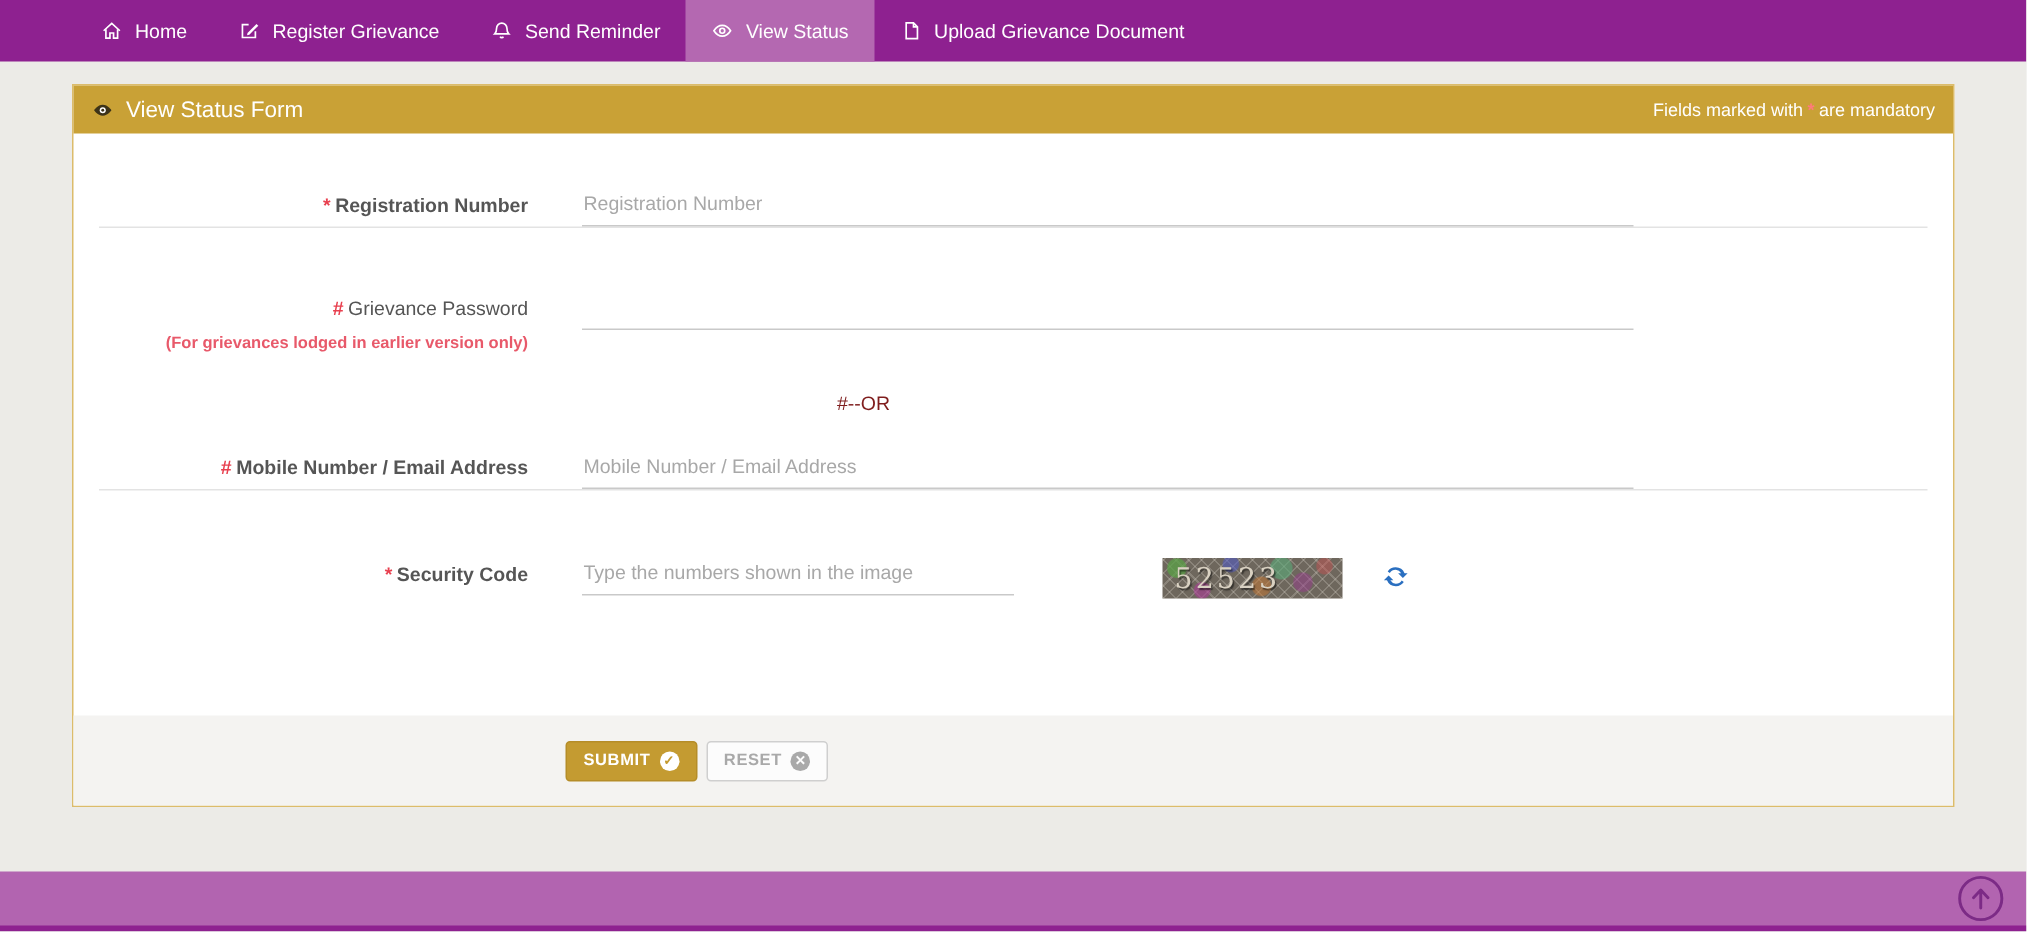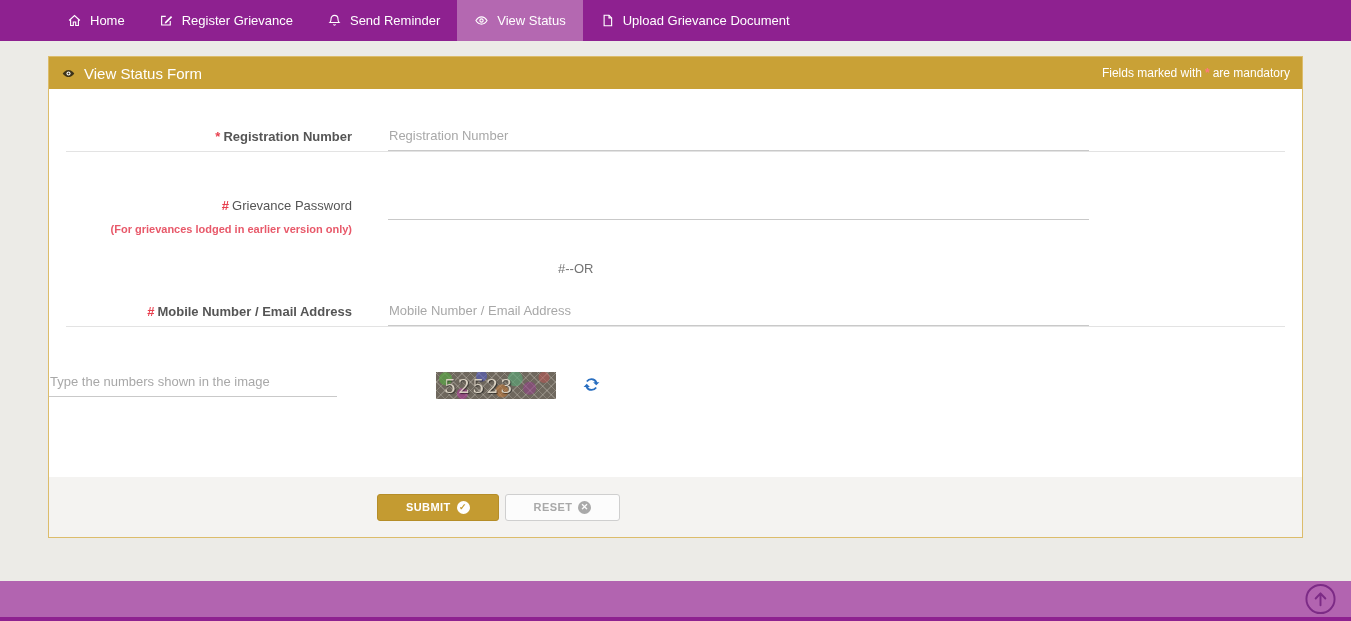--- a/index.html
+++ b/index.html
@@ -103,21 +103,21 @@
   .hint {
     color: #e8596a;
     font-size: 11px;
     font-weight: bold;
     margin-top: 9px;
     line-height: 13px;
   }
   .or-row {
     margin-top: 25px;
     padding-left: 509px;
-    color: #737373;
+    color: #7f1d1d;
     font-size: 13px;
   }
   .row-mobile { margin-top: 24px; }
   .hr2 { margin-top: 36px; }
   .row-security { margin-top: 44px; }
   .security-input-col { width: 288px; }
   .captcha-box {
     width: 120px;
     height: 27px;
     margin-left: 87px;
@@ -165,21 +165,21 @@
     align-items: center;
     gap: 6px;
     padding-left: 328px;
   }
   .btn {
     font-family: "Liberation Sans", sans-serif;
     font-size: 11px;
     font-weight: bold;
     letter-spacing: .4px;
     border-radius: 3px;
-    padding: 6px 28px;
+    padding: 6px 11px;
     display: inline-flex;
     align-items: center;
     gap: 6px;
     cursor: pointer;
     text-align: center;
   }
   .btn-submit { background: #c49b31; color: #fff; border: 1px solid #b58d28; }
   .btn-reset  { background: #fcfcfc; color: #a9a9a9; border: 1px solid #cfcfcf; }
   .icon-circle {
     width: 13px; height: 13px;
@@ -323,20 +323,23 @@
             <span class="marker">#</span><span class="lbl-bold">Mobile Number / Email Address</span>
           </div>
           <div class="input-col">
             <input class="line" type="text" placeholder="Mobile Number / Email Address" style="">
           </div>
         </div>
 
         <hr class="divider hr2">
 
         <div class="row row-security">
+          <div class="label-col">
+            <span class="marker">*</span><span class="lbl-bold">Security Code</span>
+          </div>
           <div class="security-input-col">
             <input class="line" type="text" placeholder="Type the numbers shown in the image" style="">
           </div>
           <div class="captcha-box">
             <span class="captcha-text">52523</span>
           </div>
           <button class="refresh-btn">
             <svg viewBox="0 0 24 24" width="19" height="19">
               <g fill="#2a6fc0">
                 <path d="M12 4a8 8 0 0 1 7.4 5H22l-4 4-4-4h2.6A5.8 5.8 0 0 0 12 6.2 5.8 5.8 0 0 0 7 8.9L5.2 7.5A8 8 0 0 1 12 4z"></path>

